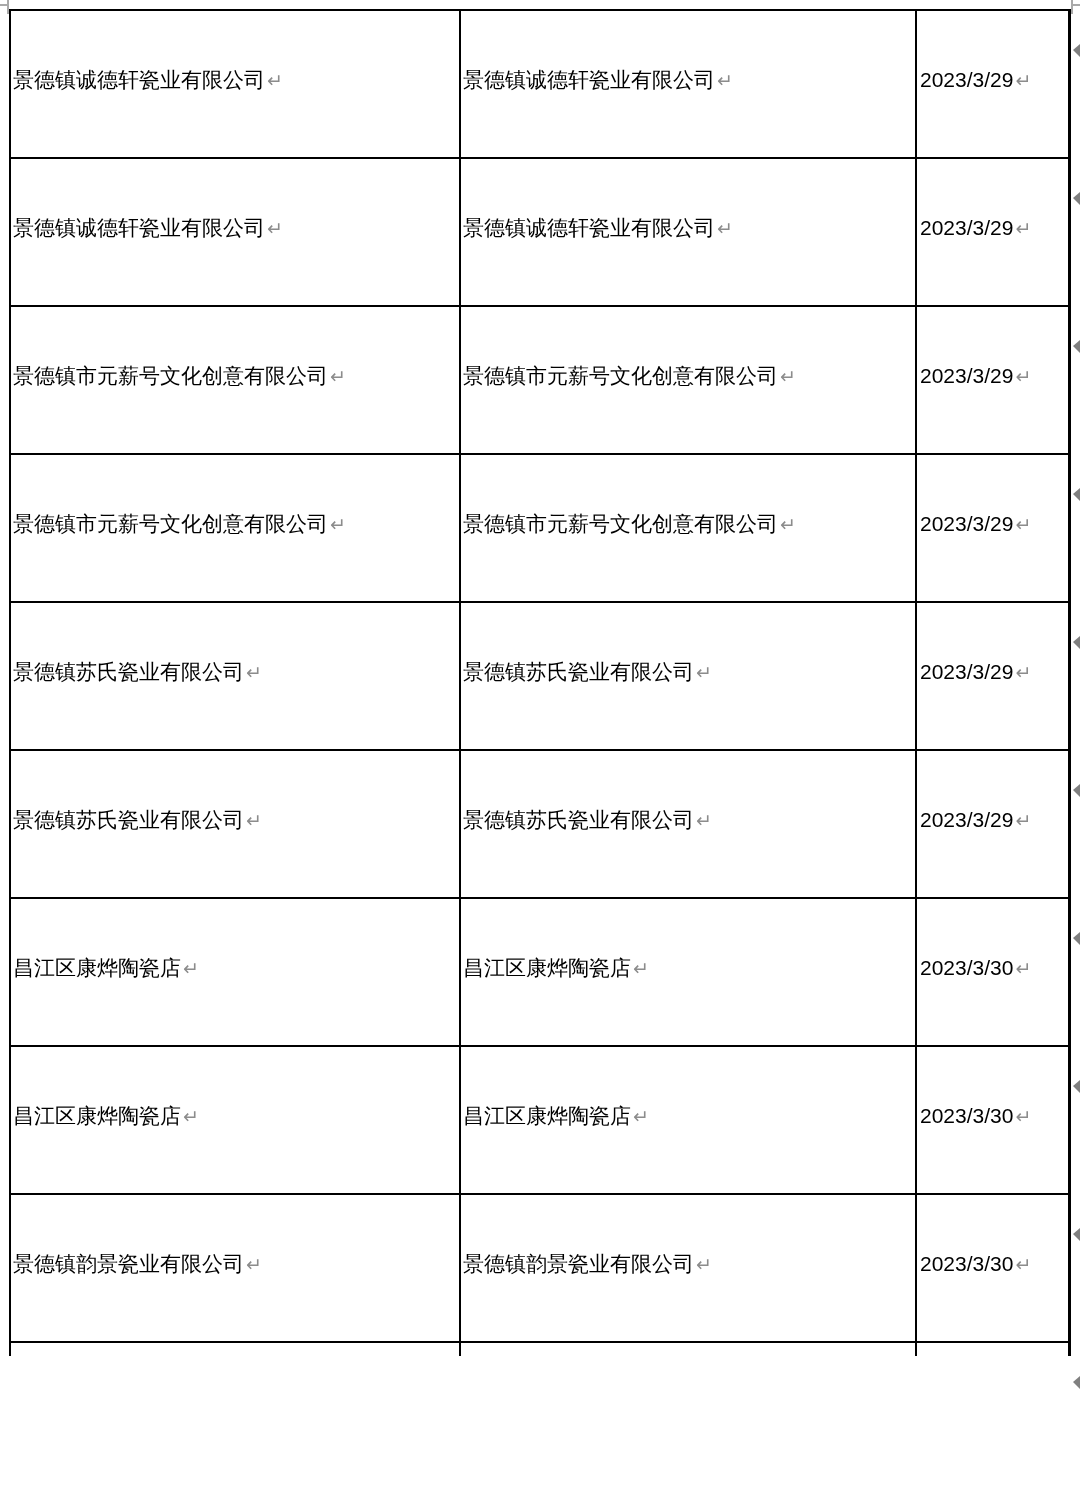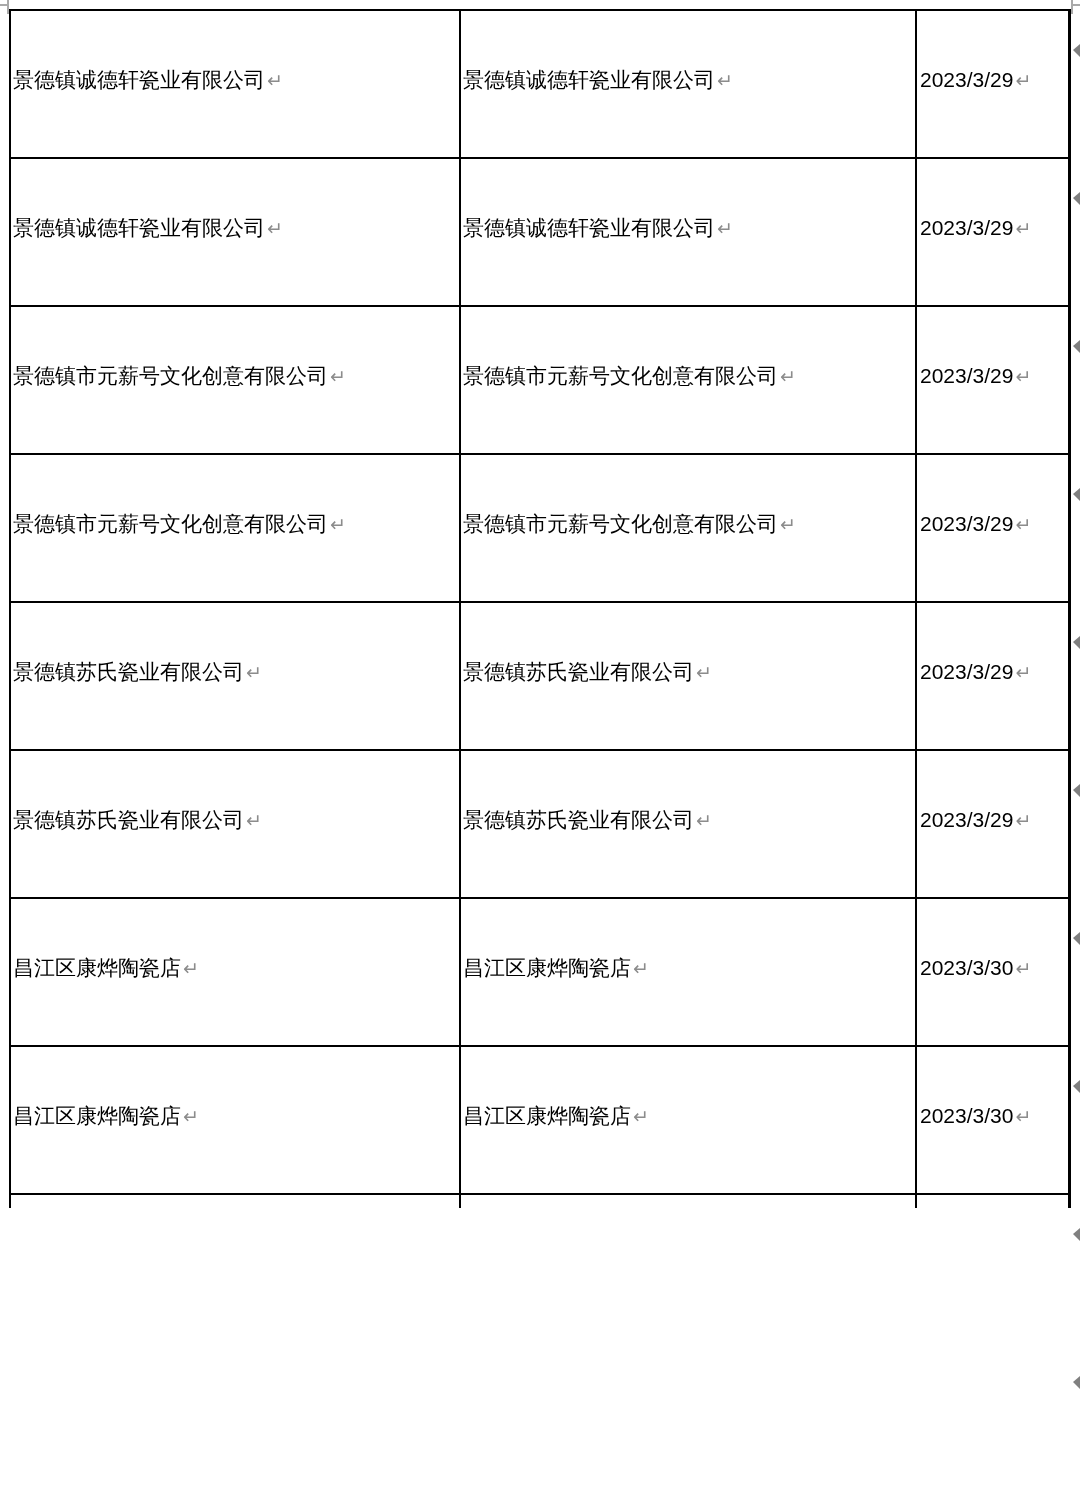--- a/index.html
+++ b/index.html
@@ -122,20 +122,25 @@
         <tr class="data-row">
           <td><span class="cell-text">昌江区康烨陶瓷店</span><span class="return-mark">↵</span></td>
           <td><span class="cell-text">昌江区康烨陶瓷店</span><span class="return-mark">↵</span></td>
           <td class="date-cell"><span class="cell-text">2023/3/30</span><span class="return-mark">↵</span></td>
         </tr>
         <tr class="data-row">
           <td><span class="cell-text">昌江区康烨陶瓷店</span><span class="return-mark">↵</span></td>
           <td><span class="cell-text">昌江区康烨陶瓷店</span><span class="return-mark">↵</span></td>
           <td class="date-cell"><span class="cell-text">2023/3/30</span><span class="return-mark">↵</span></td>
         </tr>
+        <tr class="data-row">
+          <td><span class="cell-text">景德镇韵景瓷业有限公司</span><span class="return-mark">↵</span></td>
+          <td><span class="cell-text">景德镇韵景瓷业有限公司</span><span class="return-mark">↵</span></td>
+          <td class="date-cell"><span class="cell-text">2023/3/30</span><span class="return-mark">↵</span></td>
+        </tr>
         <tr class="partial-row">
           <td></td>
           <td></td>
           <td class="date-cell"></td>
         </tr>
       </tbody>
   </table>
 
   <div id="markers">
       <div class="row-marker" style="top: 43px;">

